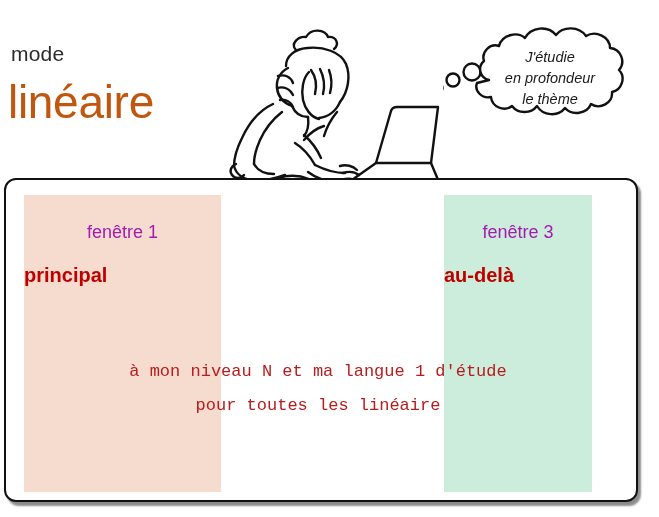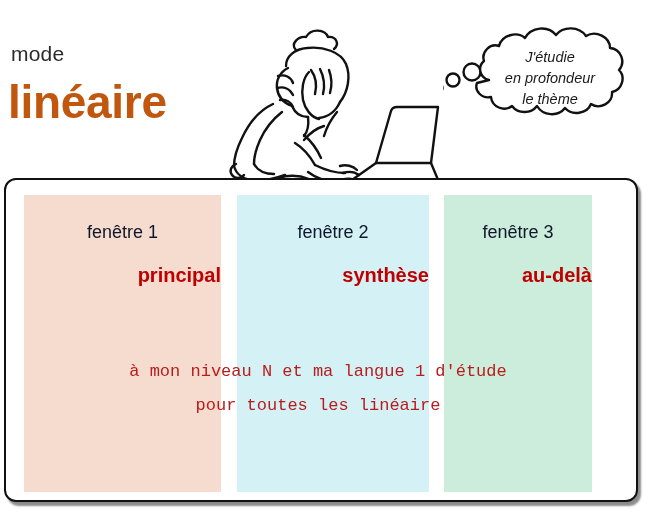--- a/index.html
+++ b/index.html
@@ -32,21 +32,21 @@
     color: #2b2b2b;
     letter-spacing: 0.2px;
     white-space: nowrap;
   }
   #mode-title {
     position: absolute;
     left: 8px;
     top: 64px;
     font-size: 46px;
     line-height: 52px;
-    font-weight: bold;
+    font-weight: normal;
     color: #c1570f;
     letter-spacing: -0.3px;
     white-space: nowrap;
   }
 
   
   #illustration {
     position: absolute;
     left: 212px;
     top: 8px;
@@ -114,29 +114,29 @@
     background: #cceddb;
   }
   .panel-heading {
     position: absolute;
     left: 0;
     right: 0;
     top: 26px;
     text-align: center;
     font-size: 18px;
     line-height: 22px;
-    color: #0f172a;
+    color: #a21caf;
     white-space: nowrap;
   }
   .panel-keyword {
     position: absolute;
     left: 0;
     right: 0;
     top: 68px;
-    text-align: right;
+    text-align: left;
     font-size: 20px;
     line-height: 24px;
     font-weight: bold;
     color: #c00000;
     white-space: nowrap;
   }
 
   
   #footer-note {
     position: absolute;
@@ -250,24 +250,20 @@
   </div>
 </div>
 
 <div id="main-container">
 
   <div class="window-panel" id="panel-1">
     <div class="panel-heading">fenêtre 1</div>
     <div class="panel-keyword">principal</div>
   </div>
 
-  <div class="window-panel" id="panel-2">
-    <div class="panel-heading">fenêtre 2</div>
-    <div class="panel-keyword">synthèse</div>
-  </div>
 
   <div class="window-panel" id="panel-3">
     <div class="panel-heading">fenêtre 3</div>
     <div class="panel-keyword">au-delà</div>
   </div>
 
   <div id="footer-note">
     <div>à mon niveau N et ma langue 1 d'étude</div>
     <div>pour toutes les linéaire</div>
   </div>

